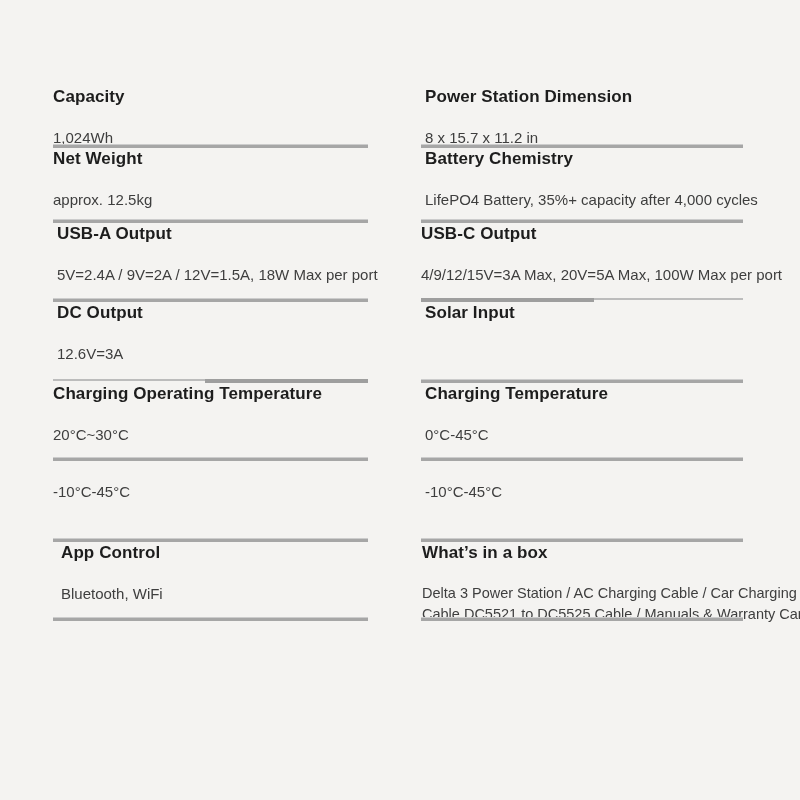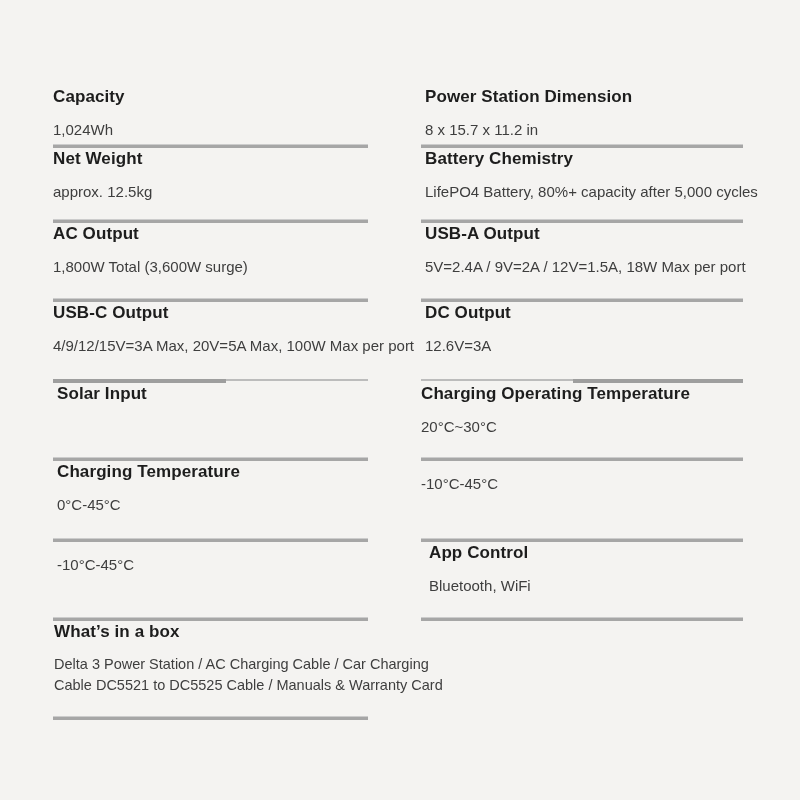--- a/index.html
+++ b/index.html
@@ -35,21 +35,21 @@
   .cell.flush { padding-left: 1px; }
   .spec-label {
     font-size: 17px;
     line-height: 21px;
     font-weight: 700;
     color: #1d1d1d;
     letter-spacing: 0.1px;
     width: max-content;
   }
   .spec-value {
-    margin-top: 12px;
+    margin-top: 20px;
     font-size: 15px;
     line-height: 21px;
     color: #3e3e3e;
     white-space: pre-line;
     width: max-content;
   }
   .spec-value.value-wide {
     font-size: 14.5px;
   }
   .divider {
@@ -91,29 +91,24 @@
       <div class="divider"></div>
     </div>
 
     <div class="cell">
       <div class="spec-label">Net Weight</div>
       <div class="spec-value">approx. 12.5kg</div>
       <div class="divider"></div>
     </div>
     <div class="cell col-r">
       <div class="spec-label">Battery Chemistry</div>
-      <div class="spec-value">LifePO4 Battery, 80%+ capacity after 5,000 cycles</div>
+      <div class="spec-value">LifePO4 Battery, 35%+ capacity after 4,000 cycles</div>
       <div class="divider"></div>
     </div>
 
-    <div class="cell">
-      <div class="spec-label">AC Output</div>
-      <div class="spec-value">1,800W Total (3,600W surge)</div>
-      <div class="divider"></div>
-    </div>
     <div class="cell col-r">
       <div class="spec-label">USB-A Output</div>
       <div class="spec-value">5V=2.4A / 9V=2A / 12V=1.5A, 18W Max per port</div>
       <div class="divider"></div>
     </div>
 
     <div class="cell">
       <div class="spec-label">USB-C Output</div>
       <div class="spec-value">4/9/12/15V=3A Max, 20V=5A Max, 100W Max per port</div>
       <div class="divider split split-a">

